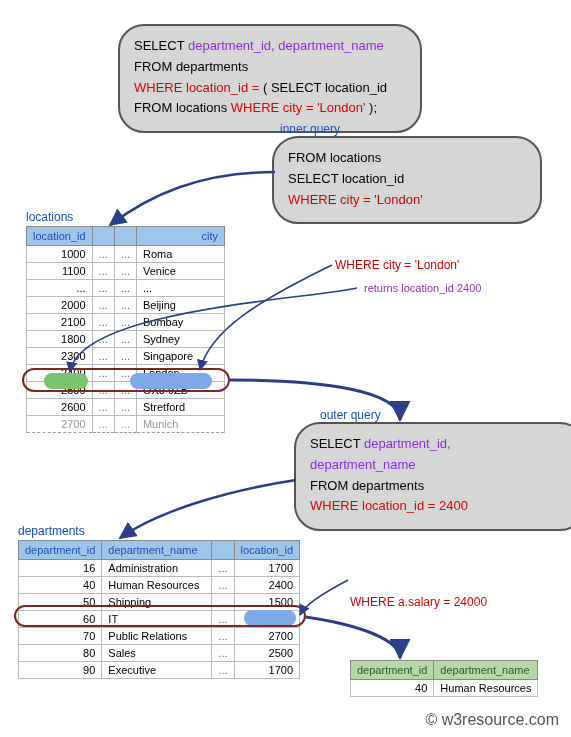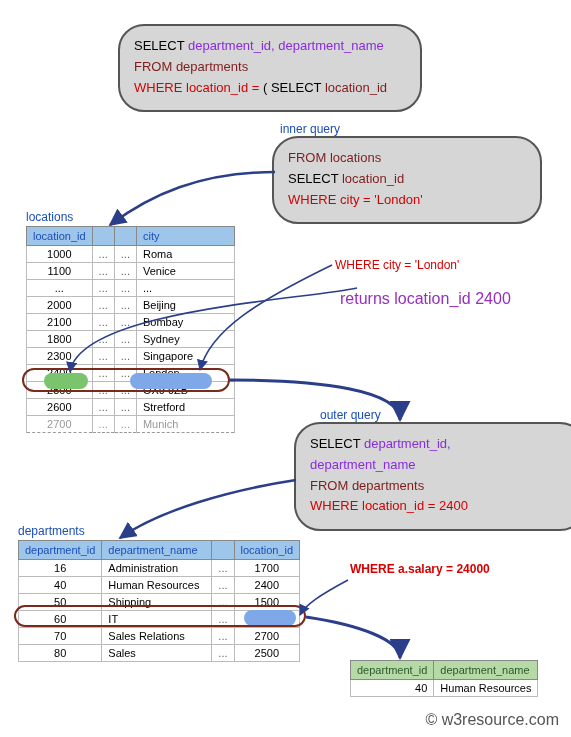--- a/index.html
+++ b/index.html
@@ -21,21 +21,21 @@
     position: absolute;
     background: #d6d6d6;
     border: 2px solid #555;
     border-radius: 26px;
     padding: 10px 14px 12px 14px;
     line-height: 1.6;
     font-size: 13px;
   }
   .sqlbox .kw-select { color: #000; font-weight: normal; }
   .sqlbox .fld { color: #8a2be2; }
-  .sqlbox .kw-from { color: #7f1d1d; }
+  .sqlbox .kw-from { color: #000000; }
   .sqlbox .kw-where { color: #d60000; }
 
   
   .lbl { position: absolute; color: #1a4fb8; font-size: 12px; }
   .lbl-red { color: #d60000; }
   .lbl-purple { color: #962fbf; }
 
   
   .dtable {
     position: absolute;
@@ -49,21 +49,21 @@
     font-weight: normal;
     text-align: left;
     padding: 3px 6px;
     border: 1px solid #888;
   }
   .dtable td {
     border: 1px solid #bbb;
     padding: 2px 6px;
     background: #fff;
   }
-  .dtable td.num { text-align: center; }
+  .dtable td.num { text-align: right; }
   .dtable td.ell { color: #666; text-align: center; width: 14px; }
   .dtable .torn td { border-bottom: 1px dashed #999; color:#999; }
 
   
   .ring {
     position: absolute;
     border: 2px solid #7a2a1a;
     border-radius: 18px;
     background: transparent;
     pointer-events: none;
@@ -132,20 +132,27 @@
     <div>
       <span class="kw-from">FROM </span>
       <span class="kw-from">departments</span>
     </div>
     <div>
       <span class="kw-where">WHERE </span>
       <span class="kw-where">location_id = </span>
       <span class="kw-select">( SELECT </span>
       <span class="kw-from">location_id</span>
     </div>
+    <div>
+      <span class="kw-from">FROM </span>
+      <span class="kw-from">locations </span>
+      <span class="kw-where">WHERE </span>
+      <span class="kw-where">city = 'London' </span>
+      <span class="kw-select">);</span>
+    </div>
   </div>
 
   <div class="lbl" style="left:280px; top:122px;">inner query</div>
   <div class="sqlbox" style="left:272px; top:136px; width:270px;">
     <div>
       <span class="kw-from">FROM </span>
       <span class="kw-from">locations</span>
     </div>
     <div>
       <span class="kw-select">SELECT </span>
@@ -157,21 +164,21 @@
     </div>
   </div>
 
   <div class="lbl" style="left:26px; top:210px;">locations</div>
   <table class="dtable" style="left:26px; top:226px;">
     <tbody>
         <tr>
       <th>location_id</th>
       <th style="width:14px;"></th>
       <th style="width:14px;"></th>
-      <th style="width:98px;">city</th>
+      <th style="width:88px;text-align:right;">city</th>
     </tr>
     <tr>
           <td class="num">1000</td>
           <td class="ell">...</td>
           <td class="ell">...</td>
           <td>Roma</td>
         </tr>
     <tr>
           <td class="num">1100</td>
           <td class="ell">...</td>
@@ -233,21 +240,21 @@
           <td>Munich</td>
         </tr>
   </tbody>
     </table>
 
   <div class="pill-green" style="left:44px; top:373px; width:44px;"></div>
   <div class="pill-blue" style="left:130px; top:373px; width:82px;"></div>
   <div class="ring" style="left:22px; top:368px; width:208px; height:24px;"></div>
 
   <div class="lbl lbl-red" style="left:335px; top:258px;">WHERE city = 'London'</div>
-  <div class="lbl lbl-purple" style="left:340px; top:282px; font-size:16px;margin-top:8px;">returns location_id 2400</div>
+  <div class="lbl lbl-purple" style="left:364px; top:282px; font-size:11px;">returns location_id 2400</div>
 
   <div class="lbl" style="left:320px; top:408px;">outer query</div>
   <div class="sqlbox" style="left:294px; top:422px; width:292px;">
     <div>
       <span class="kw-select">SELECT </span>
       <span class="fld">department_id,</span>
     </div>
     <div><span class="fld">department_name</span></div>
     <div>
       <span class="kw-from">FROM </span>
@@ -287,37 +294,43 @@
           <td class="num">1500</td>
         </tr>
     <tr>
           <td class="num">60</td>
           <td>IT</td>
           <td class="ell">...</td>
           <td class="num">1400</td>
         </tr>
     <tr>
           <td class="num">70</td>
-          <td>Sales Relations</td>
+          <td>Public Relations</td>
           <td class="ell">...</td>
           <td class="num">2700</td>
         </tr>
     <tr>
           <td class="num">80</td>
           <td>Sales</td>
           <td class="ell">...</td>
           <td class="num">2500</td>
         </tr>
+    <tr>
+          <td class="num">90</td>
+          <td>Executive</td>
+          <td class="ell">...</td>
+          <td class="num">1700</td>
+        </tr>
   </tbody>
     </table>
 
   <div class="pill-blue" style="left:244px; top:610px; width:52px;"></div>
   <div class="ring" style="left:14px; top:605px; width:292px; height:22px;"></div>
 
-  <div class="lbl lbl-red" style="left:350px; top:562px;font-weight:bold;">WHERE a.salary = 24000</div>
+  <div class="lbl lbl-red" style="left:350px; top:595px;">WHERE a.salary = 24000</div>
 
   <table class="rtable" style="left:350px; top:660px;">
     <tbody>
         <tr>
       <th>department_id</th>
       <th>department_name</th>
     </tr>
     <tr>
       <td class="num">40</td>
       <td>Human Resources</td>

